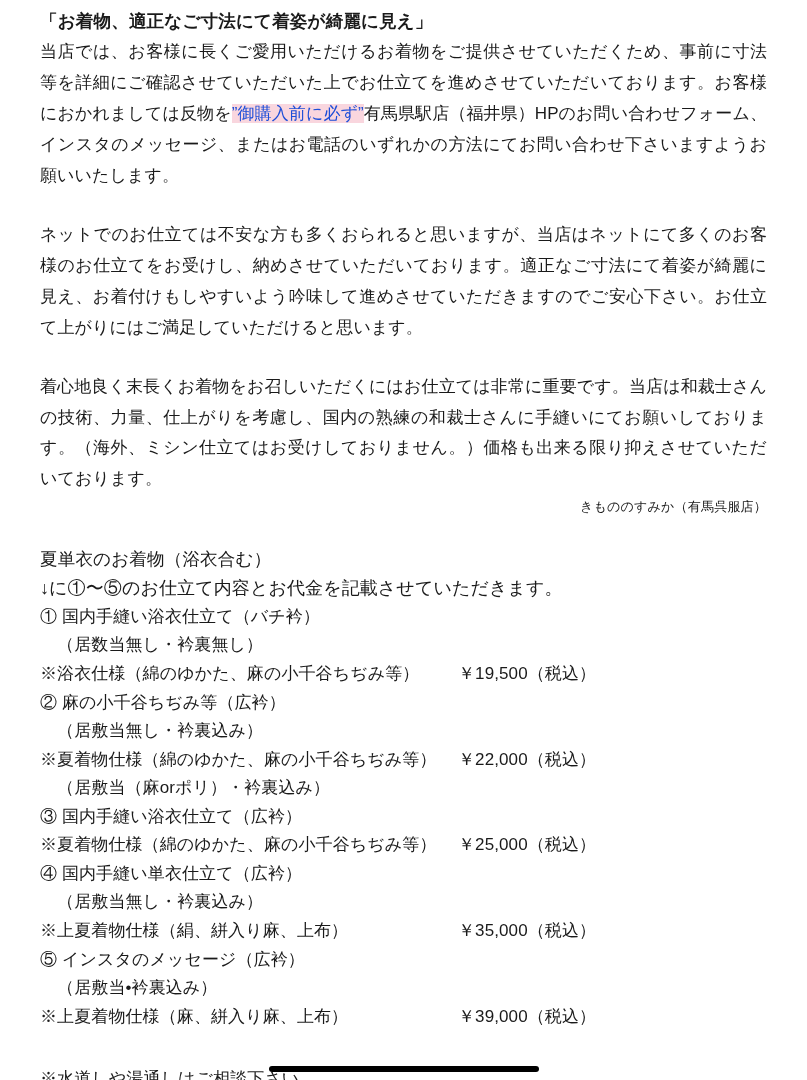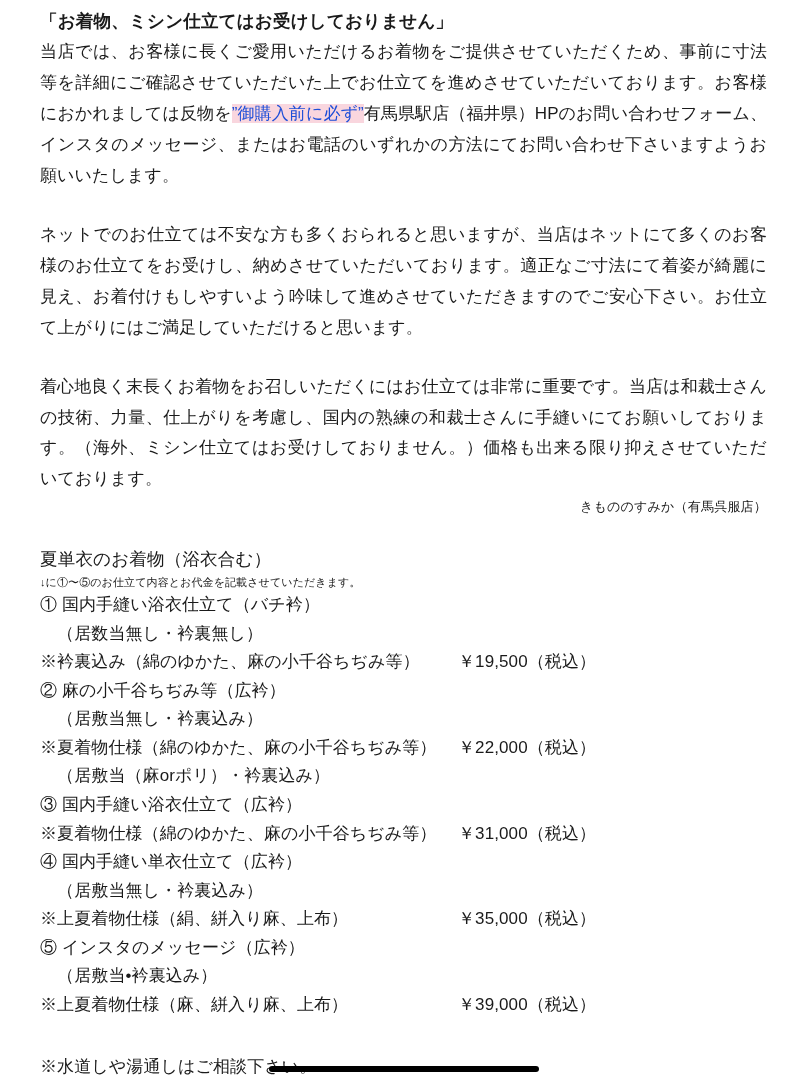--- a/index.html
+++ b/index.html
@@ -50,21 +50,21 @@
     letter-spacing: 0.2px;
   }
   .section-title {
     font-size: 17.5px;
     font-weight: normal;
     line-height: 1.6;
     margin: 0;
     letter-spacing: 0.2px;
   }
   .lead-line {
-    font-size: 11px;
+    font-size: 18px;
     line-height: 1.68;
     margin: 0;
     letter-spacing: 0.1px;
   }
   .item-line {
     font-size: 17px;
     line-height: 1.68;
     margin: 0;
     letter-spacing: 0.1px;
     white-space: pre;
@@ -100,21 +100,21 @@
     height: 6px;
     border-radius: 3px;
     background: #000000;
   }
 </style>
 </head>
 <body>
 
 <div class="page">
 
-  <div class="intro-title">「お着物、ミシン仕立てはお受けしておりません」</div>
+  <div class="intro-title">「お着物、適正なご寸法にて着姿が綺麗に見え」</div>
 
   <p class="para"><span>当店では、お客様に長くご愛用いただけるお着物をご提供させていただくため、事前に寸法等を詳細にご確認させていただいた上でお仕立てを進めさせていただいております。お客様におかれましては反物を</span><span class="highlight">”御購入前に必ず”</span><span>有馬県駅店（福井県）HPのお問い合わせフォーム、インスタのメッセージ、またはお電話のいずれかの方法にてお問い合わせ下さいますようお願いいたします。</span></p>
 
   <div class="spacer-line"></div>
 
   <p class="para">ネットでのお仕立ては不安な方も多くおられると思いますが、当店はネットにて多くのお客様のお仕立てをお受けし、納めさせていただいております。適正なご寸法にて着姿が綺麗に見え、お着付けもしやすいよう吟味して進めさせていただきますのでご安心下さい。お仕立て上がりにはご満足していただけると思います。</p>
 
   <div class="spacer-line"></div>
 
   <p class="para">着心地良く末長くお着物をお召しいただくにはお仕立ては非常に重要です。当店は和裁士さんの技術、力量、仕上がりを考慮し、国内の熟練の和裁士さんに手縫いにてお願いしております。（海外、ミシン仕立てはお受けしておりません。）価格も出来る限り抑えさせていただいております。</p>
@@ -122,36 +122,36 @@
   <div class="signature">きもののすみか（有馬呉服店）</div>
 
   <div class="gap-md"></div>
 
   <div class="section-title">夏単衣のお着物（浴衣合む）</div>
   <div class="lead-line">↓に①〜⑤のお仕立て内容とお代金を記載させていただきます。</div>
 
   <div class="item-line">① 国内手縫い浴衣仕立て（バチ衿）</div>
   <div class="item-line">　（居数当無し・衿裏無し）</div>
   <div class="price-row">
-    <span class="spec">※衿裏込み（綿のゆかた、麻の小千谷ちぢみ等）</span>
+    <span class="spec">※浴衣仕様（綿のゆかた、麻の小千谷ちぢみ等）</span>
     <span class="amount">￥19,500（税込）</span>
   </div>
 
   <div class="item-line">② 麻の小千谷ちぢみ等（広衿）</div>
   <div class="item-line">　（居敷当無し・衿裏込み）</div>
   <div class="price-row">
     <span class="spec">※夏着物仕様（綿のゆかた、麻の小千谷ちぢみ等）</span>
     <span class="amount">￥22,000（税込）</span>
   </div>
 
   <div class="item-line">　（居敷当（麻orポリ）・衿裏込み）</div>
   <div class="item-line">③ 国内手縫い浴衣仕立て（広衿）</div>
   <div class="price-row">
     <span class="spec">※夏着物仕様（綿のゆかた、麻の小千谷ちぢみ等）</span>
-    <span class="amount">￥31,000（税込）</span>
+    <span class="amount">￥25,000（税込）</span>
   </div>
 
   <div class="item-line">④ 国内手縫い単衣仕立て（広衿）</div>
   <div class="item-line">　（居敷当無し・衿裏込み）</div>
   <div class="price-row">
     <span class="spec">※上夏着物仕様（絹、絣入り麻、上布）</span>
     <span class="amount">￥35,000（税込）</span>
   </div>
 
   <div class="item-line">⑤ インスタのメッセージ（広衿）</div>

